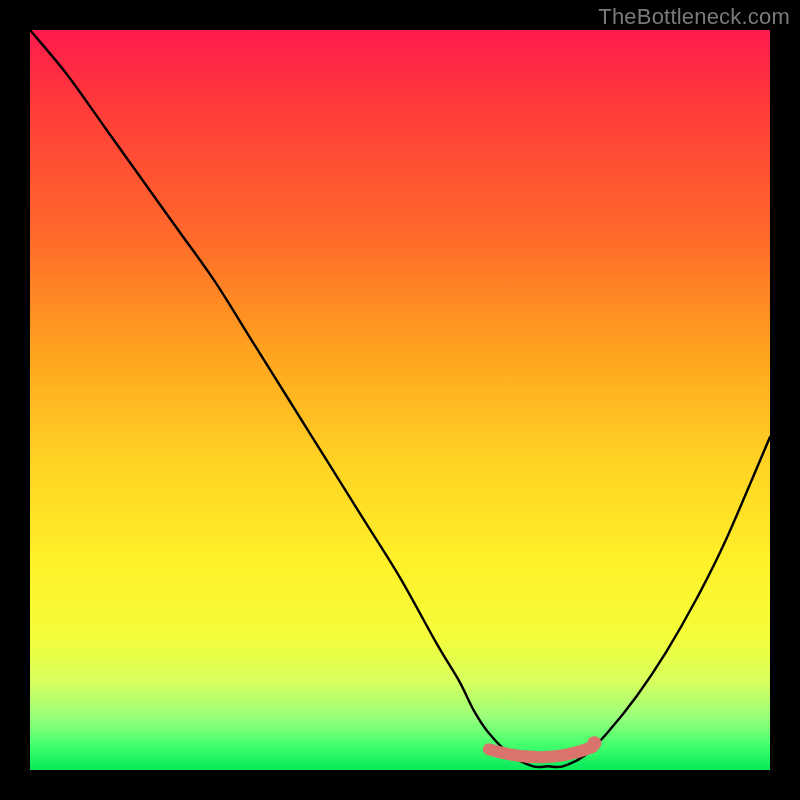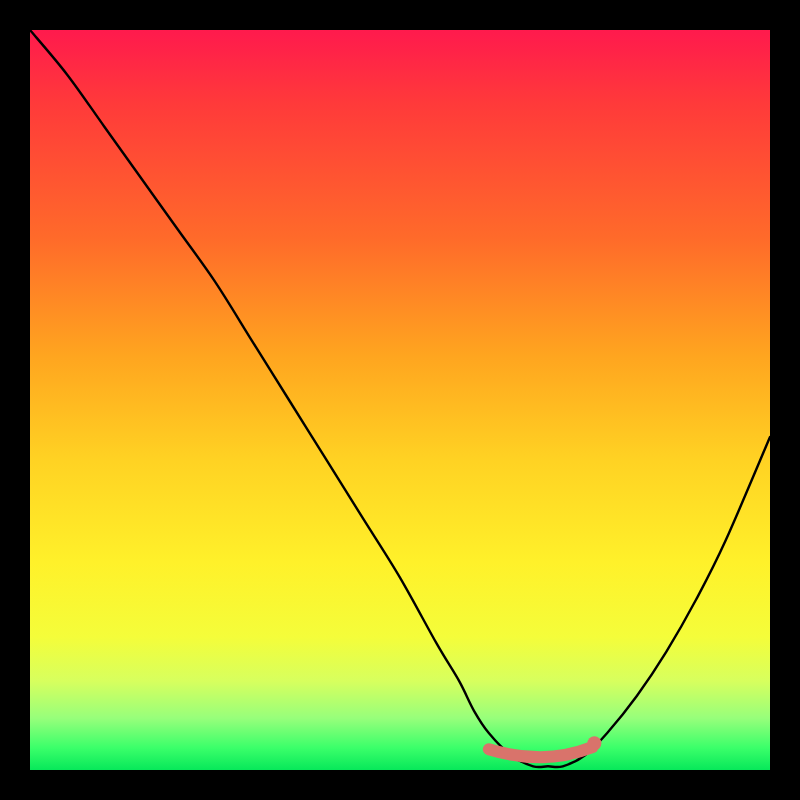--- a/index.html
+++ b/index.html
@@ -52,20 +52,21 @@
     top: 0;
     width: 740px;
     height: 740px;
     overflow: visible;
   }
 </style>
 </head>
 <body>
 
 <div class="frame">
+  <div class="attribution">TheBottleneck.com</div>
 
   <div class="plot">
     <svg class="curve" viewBox="0 0 740 740" preserveAspectRatio="none">
       <path fill="none" stroke="#000" stroke-width="2.4" stroke-linecap="round" stroke-linejoin="round" d="M 0,0 C 6.166666666666667,7.4000000000000155 24.666666666666664,28.36666666666675 37,44.40000000000009 C 49.333333333333336,60.43333333333344 61.666666666666664,78.9333333333334 74,96.20000000000005 C 86.33333333333333,113.4666666666667 98.66666666666667,130.73333333333332 111,148 C 123.33333333333333,165.26666666666668 135.66666666666666,182.53333333333342 148,199.80000000000007 C 160.33333333333334,217.06666666666672 172.66666666666666,233.09999999999997 185,251.59999999999997 C 197.33333333333334,270.09999999999997 209.66666666666666,291.06666666666666 222,310.8 C 234.33333333333334,330.53333333333336 246.66666666666666,350.26666666666665 259,370 C 271.3333333333333,389.73333333333335 283.6666666666667,409.46666666666664 296,429.2 C 308.3333333333333,448.93333333333334 320.6666666666667,468.66666666666663 333,488.4 C 345.3333333333333,508.1333333333333 357.66666666666663,526.6333333333333 370,547.6 C 382.33333333333337,568.5666666666667 397.1333333333334,596.9333333333334 407.00000000000006,614.2 C 416.86666666666673,631.4666666666667 423.0333333333333,640.1 429.2,651.2 C 435.3666666666667,662.3000000000001 439.06666666666666,672.1666666666666 444,680.8 C 448.93333333333334,689.4333333333333 452.6333333333333,695.6 458.8,703 C 464.9666666666667,710.4 473.6,719.6500000000001 481,725.2 C 488.4,730.75 497.03333333333336,734.4499999999999 503.20000000000005,736.3 C 509.36666666666673,738.15 513.0666666666667,736.3 518,736.3 C 522.9333333333333,736.3 526.6333333333333,738.15 532.8,736.3 C 538.9666666666666,734.4499999999999 547.6,730.75 555,725.2 C 562.4,719.6500000000001 568.5666666666667,712.8666666666667 577.2,703 C 585.8333333333334,693.1333333333333 596.9333333333333,679.5666666666666 606.8,666 C 616.6666666666666,652.4333333333334 626.5333333333333,637.6333333333333 636.4,621.6 C 646.2666666666667,605.5666666666667 656.1333333333333,588.3 666,569.8 C 675.8666666666667,551.3 683.2666666666665,537.7333333333333 695.5999999999999,510.6 C 707.9333333333333,483.4666666666667 732.6,424.26666666666665 740,407" id="curve-path"></path>
       <path fill="none" stroke="#d9736b" stroke-width="12" stroke-linecap="round" d="M 458.8,719.2 Q 484.70000000000005,727.2 510.6,727.2 Q 536.5,727.2 562.4,717.2" id="highlight-path"></path>
       <circle r="7" fill="#d9736b" id="highlight-dot" cx="564.4" cy="713.2"></circle>
     </svg>
   </div>
 </div>
 

